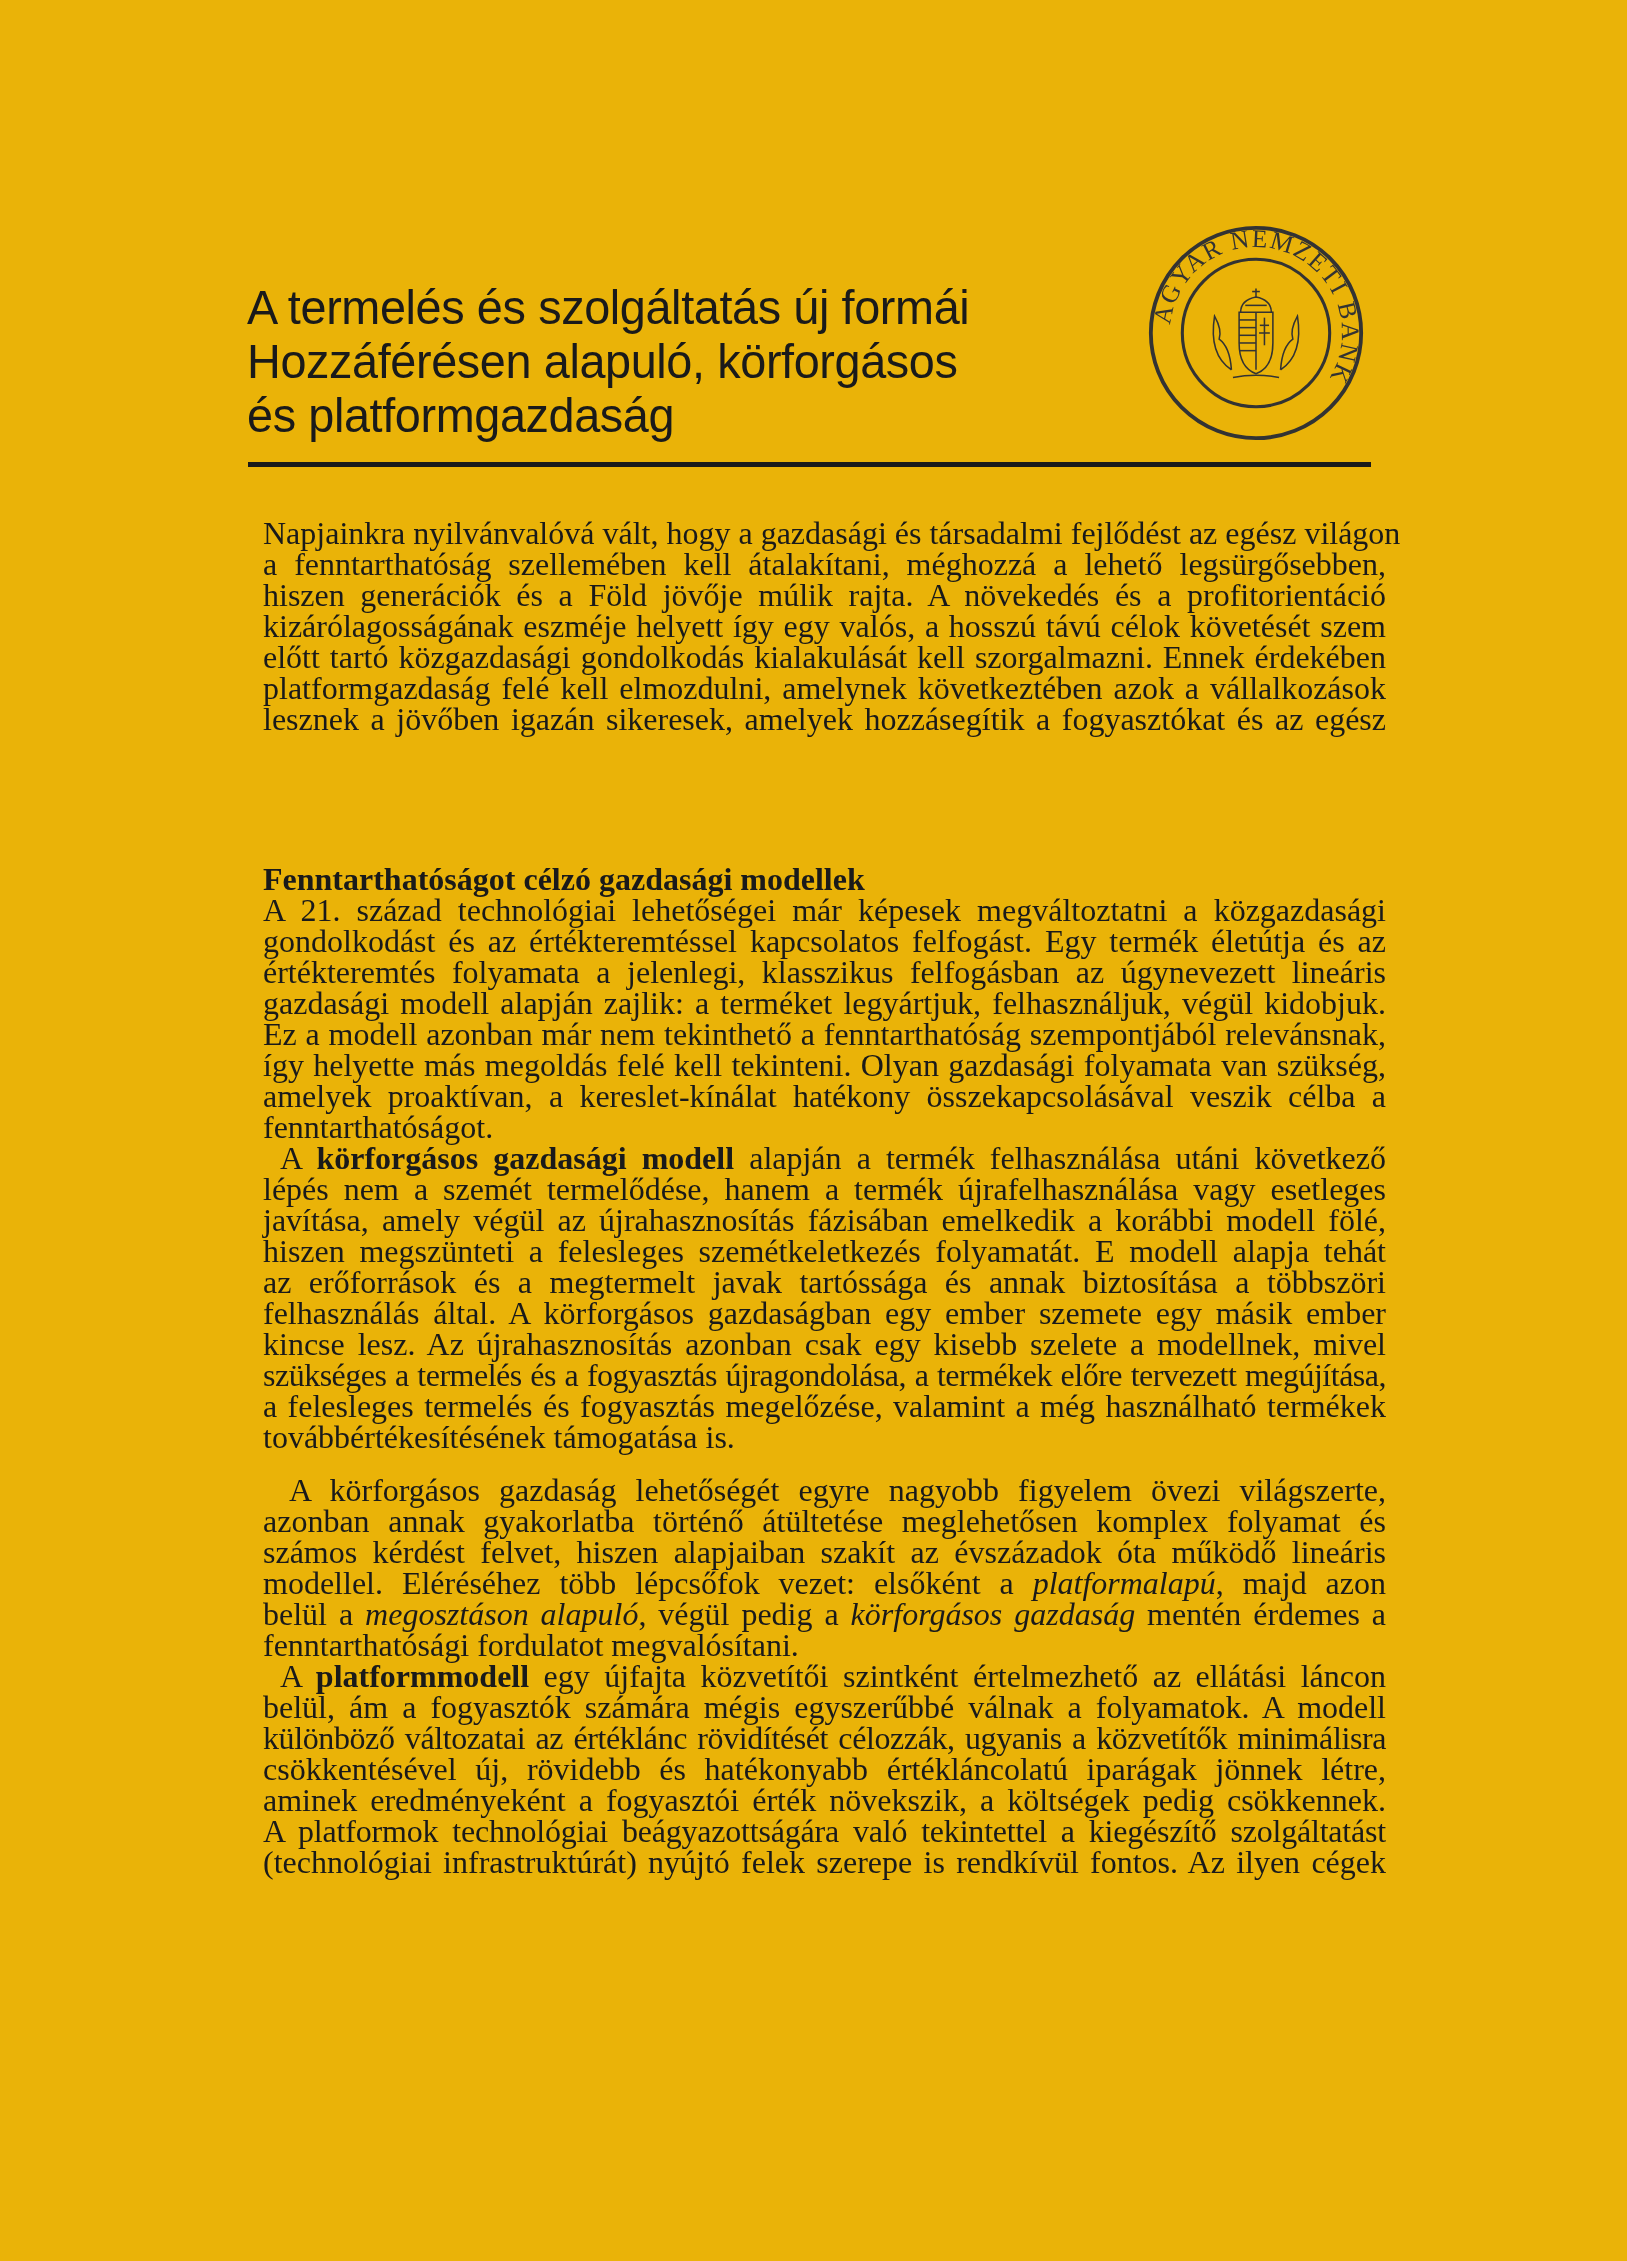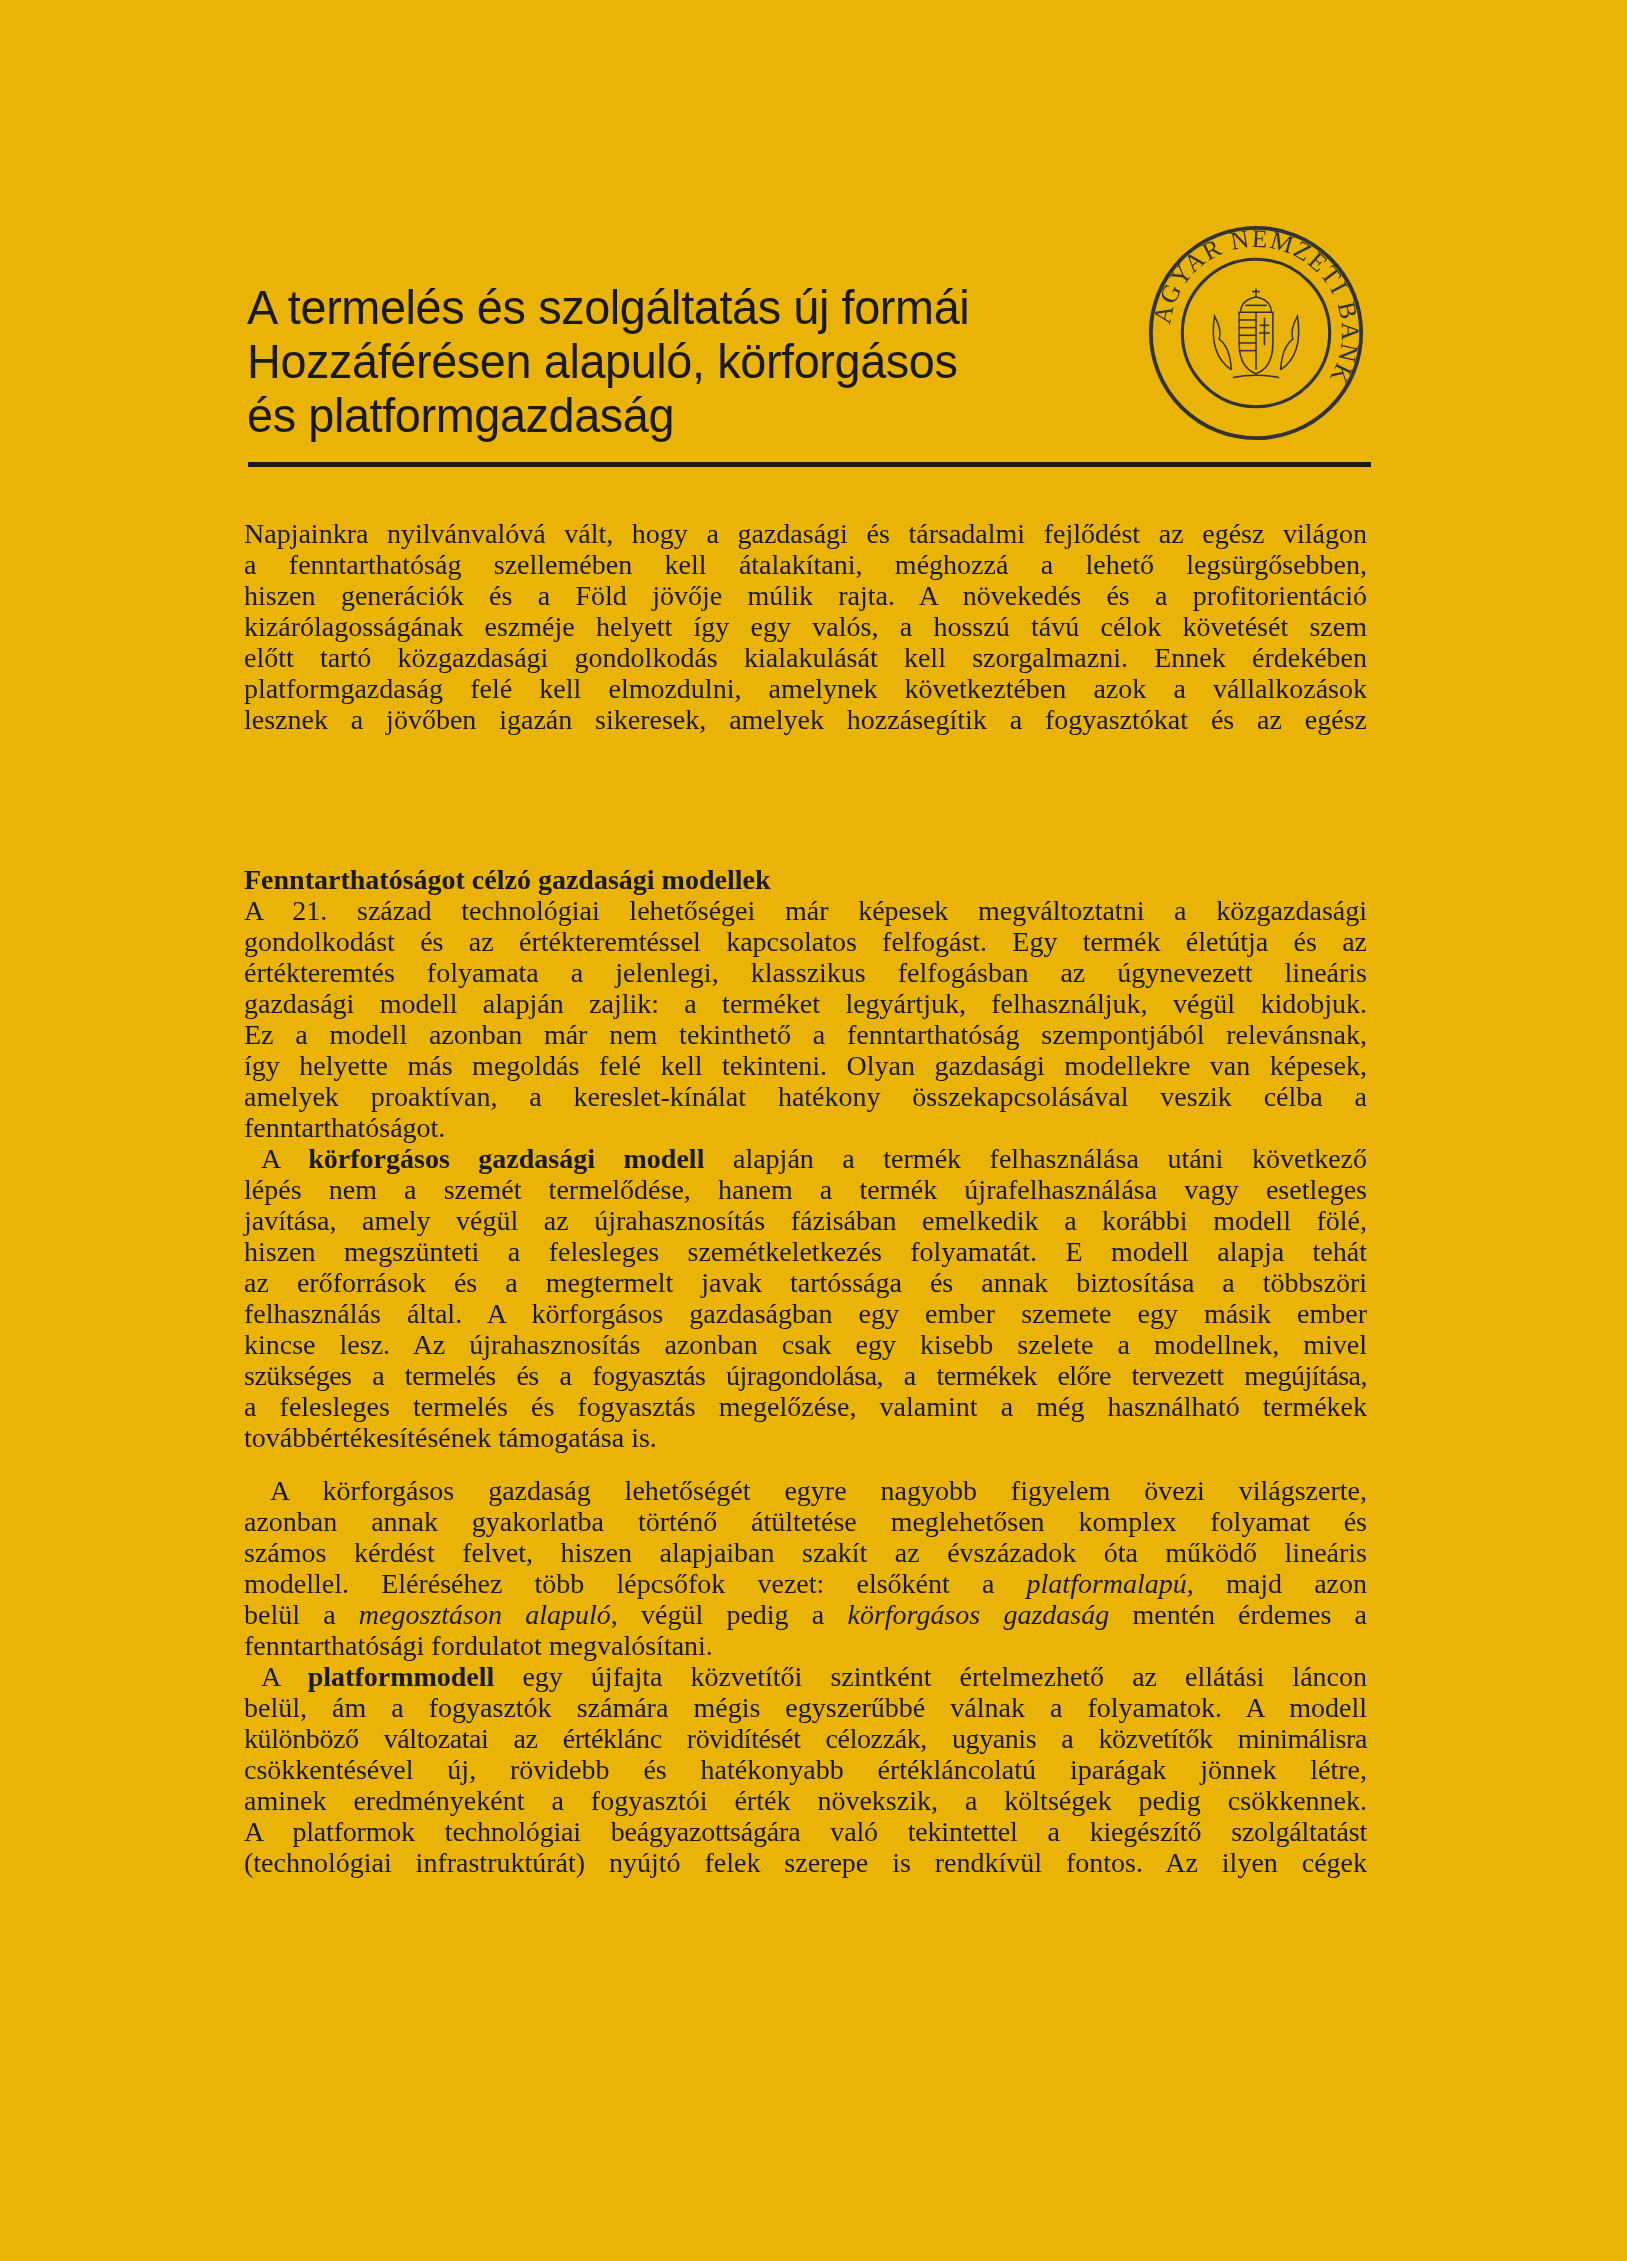--- a/index.html
+++ b/index.html
@@ -12,23 +12,23 @@
     font-size: 49px; line-height: 54px; color: #1a1a1a;
     white-space: nowrap; letter-spacing: -0.4px;
     transform: scaleX(0.955); transform-origin: left center;
   }
 
   .logo { position: absolute; left: 1147px; top: 224px; width: 218px; height: 218px; }
 
   .rule { position: absolute; left: 248px; top: 462px; width: 1123px; height: 4.6px; background: #1a1a1a; }
 
   .body-text {
-    position: absolute; left: 244px; width: 1123px;
+    position: absolute; left: 263px; width: 1123px;
     font-family: "Liberation Serif", serif;
-    font-size: 28px; line-height: 31px; color: #1a1a1a;
+    font-size: 32px; line-height: 31px; color: #1a1a1a;
   }
   .ln { display: block; text-align: justify; text-align-last: justify; white-space: nowrap; height: 31px; overflow: visible; }
   .ln.last { text-align-last: left; }
   .ind1 { padding-left: 17px; }
   .ind2 { padding-left: 26px; margin-top: 22px; }
   b { font-weight: bold; }
   i { font-style: italic; }
   .heading { font-weight: bold; }
 </style>
 </head>
@@ -87,21 +87,21 @@
     <span class="ln">lesznek a jövőben igazán sikeresek, amelyek hozzásegítik a fogyasztókat és az egész</span>
   </div>
 
   <div class="body-text" style="top: 864px;">
     <span class="ln last heading">Fenntarthatóságot célzó gazdasági modellek</span>
     <span class="ln">A 21. század technológiai lehetőségei már képesek megváltoztatni a közgazdasági</span>
     <span class="ln">gondolkodást és az értékteremtéssel kapcsolatos felfogást. Egy termék életútja és az</span>
     <span class="ln">értékteremtés folyamata a jelenlegi, klasszikus felfogásban az úgynevezett lineáris</span>
     <span class="ln">gazdasági modell alapján zajlik: a terméket legyártjuk, felhasználjuk, végül kidobjuk.</span>
     <span class="ln">Ez a modell azonban már nem tekinthető a fenntarthatóság szempontjából relevánsnak,</span>
-    <span class="ln">így helyette más megoldás felé kell tekinteni. Olyan gazdasági modellekre van képesek,</span>
+    <span class="ln">így helyette más megoldás felé kell tekinteni. Olyan gazdasági folyamata van szükség,</span>
     <span class="ln">amelyek proaktívan, a kereslet-kínálat hatékony összekapcsolásával veszik célba a</span>
     <span class="ln last">fenntarthatóságot.</span>
 
     <span class="ln ind1"><span>A </span><b>körforgásos gazdasági modell</b><span> alapján a termék felhasználása utáni következő</span></span>
     <span class="ln">lépés nem a szemét termelődése, hanem a termék újrafelhasználása vagy esetleges</span>
     <span class="ln">javítása, amely végül az újrahasznosítás fázisában emelkedik a korábbi modell fölé,</span>
     <span class="ln">hiszen megszünteti a felesleges szemétkeletkezés folyamatát. E modell alapja tehát</span>
     <span class="ln">az erőforrások és a megtermelt javak tartóssága és annak biztosítása a többszöri</span>
     <span class="ln">felhasználás által. A körforgásos gazdaságban egy ember szemete egy másik ember</span>
     <span class="ln">kincse lesz. Az újrahasznosítás azonban csak egy kisebb szelete a modellnek, mivel</span>

